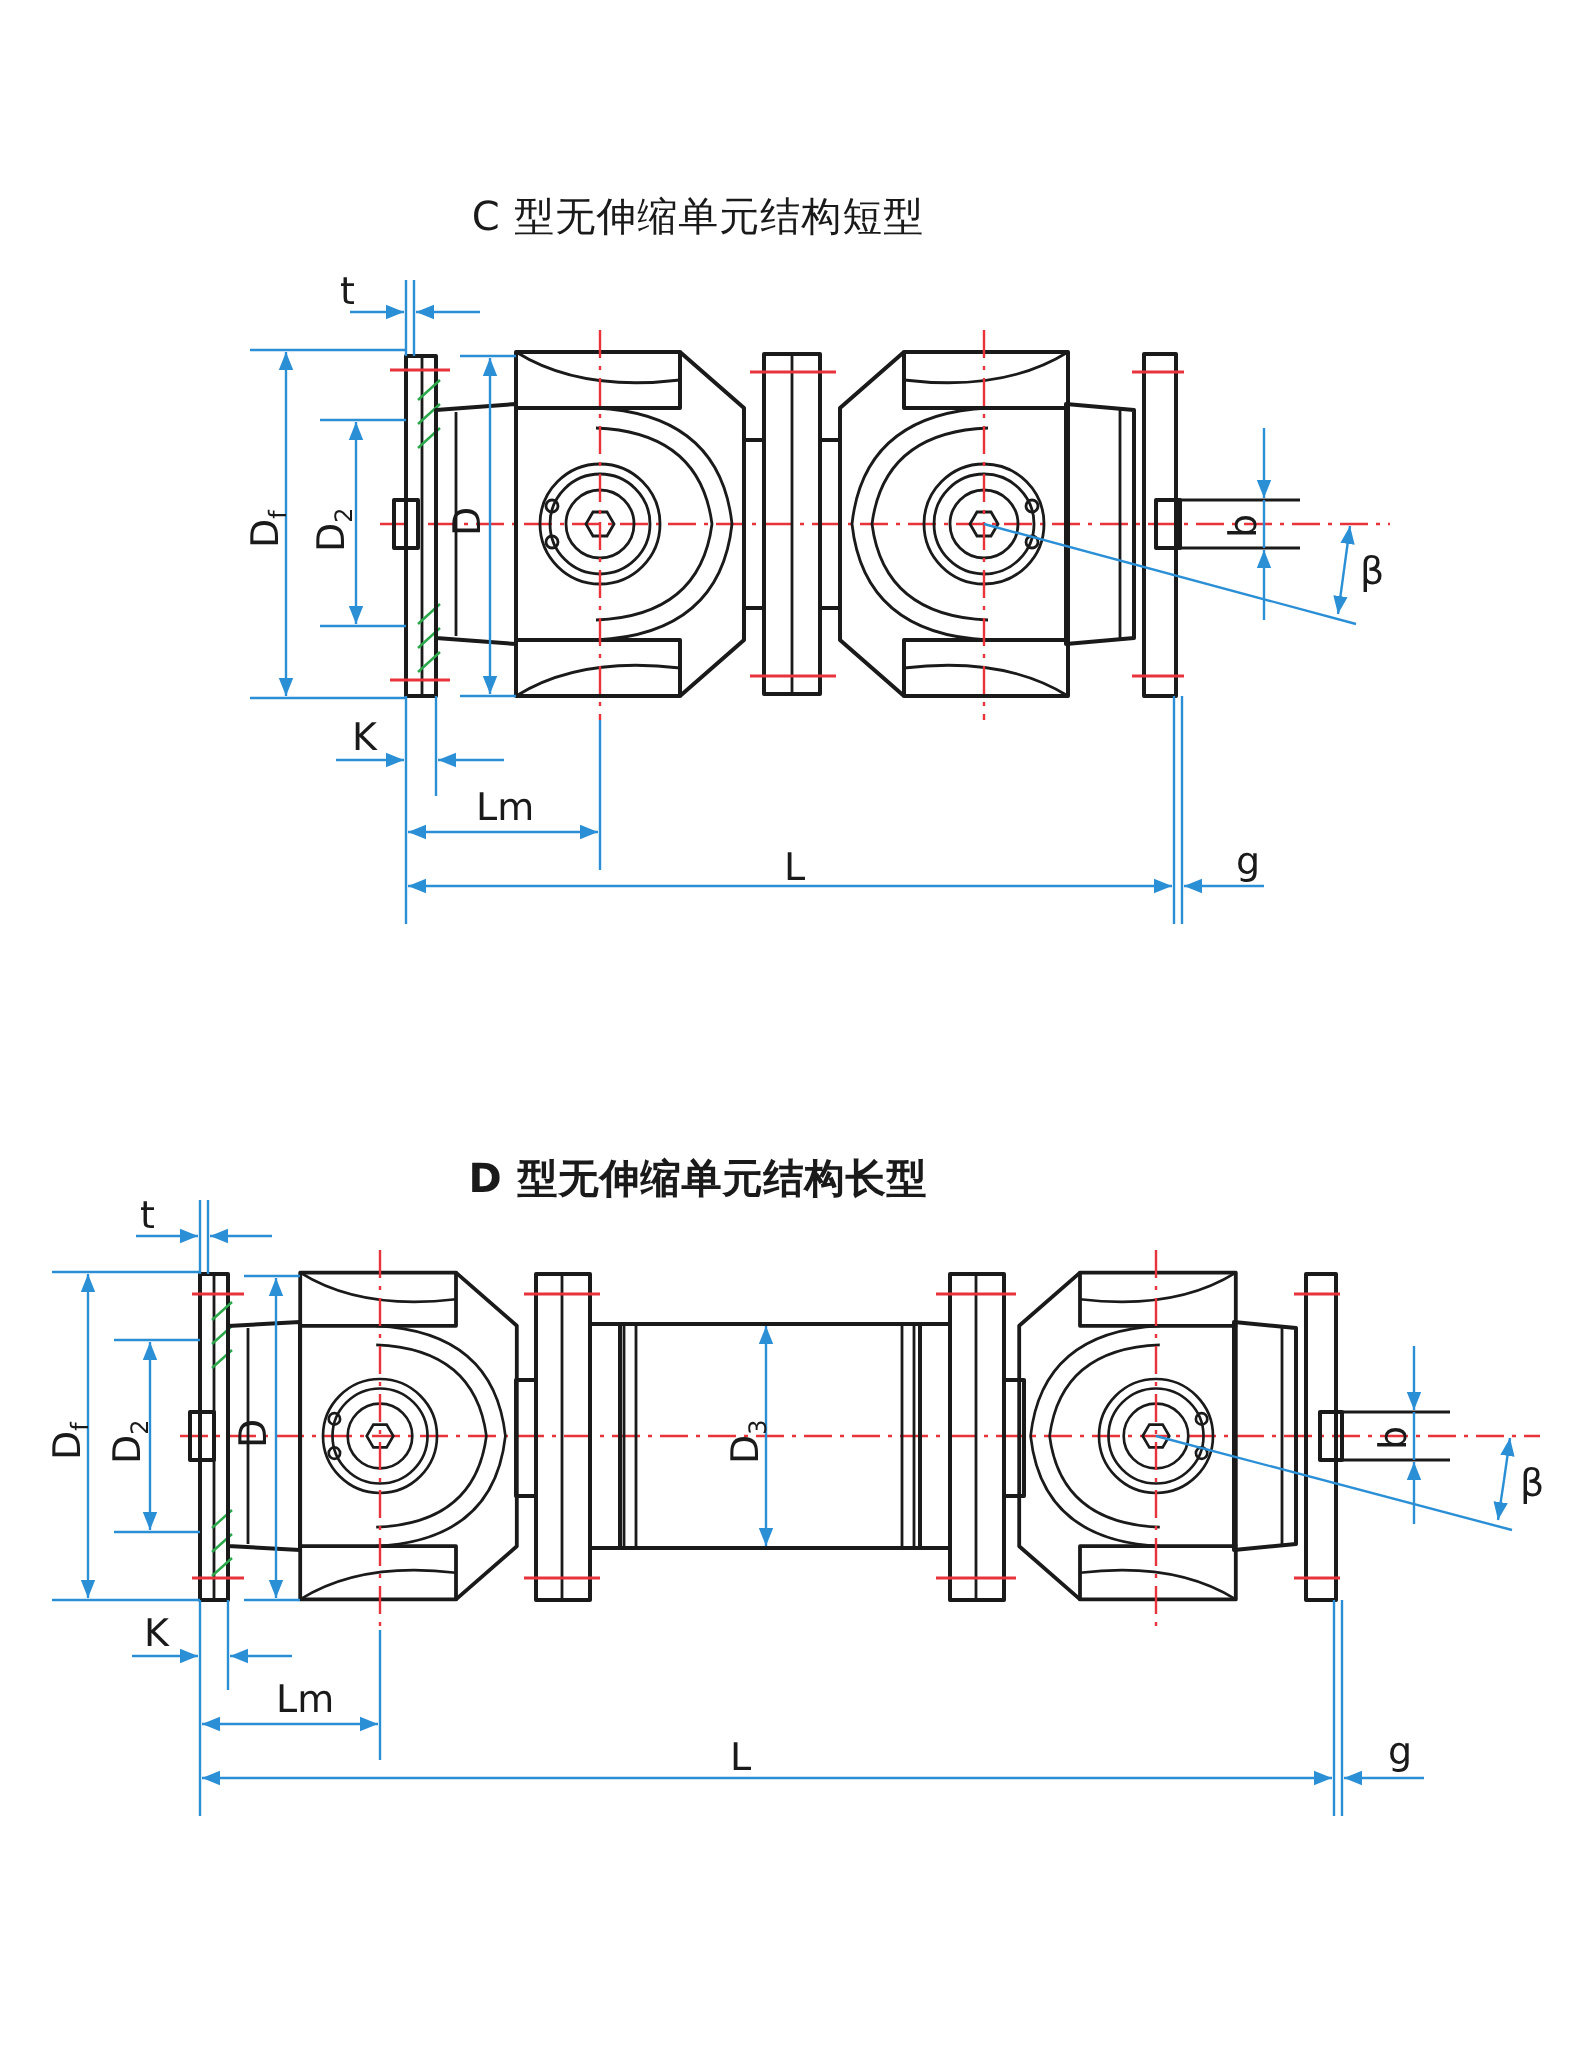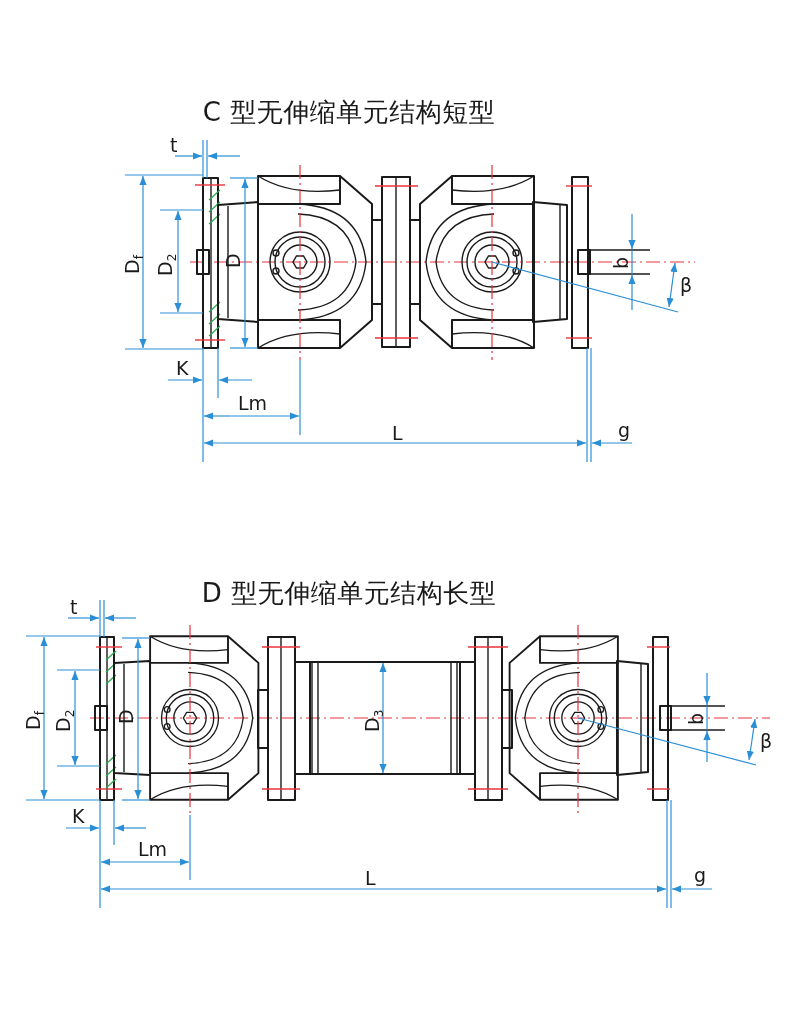--- a/index.html
+++ b/index.html
@@ -1,21 +1,21 @@
 <!DOCTYPE html>
 <html><head>
   <meta charset="utf-8">
   <style>
     html, body { margin: 0; padding: 0; background: #ffffff; }
     body { width: 790px; height: 1025px; position: relative; overflow: hidden;
            font-family: "DejaVu Sans", sans-serif; }
     .title { position: absolute; left: 0; width: 698px; text-align: center;
-             font-size: 26px; color: #1a1a1a; letter-spacing: 0.5px; }
+             font-size: 20px; color: #1a1a1a; letter-spacing: 0.5px; }
     #title-c { top: 95px; }
-    #title-d { top: 576px; }
+    #title-d { top: 576px; font-weight: bold; }
     svg { position: absolute; left: 0; top: 0; }
     .blk { stroke: #1a1a1a; stroke-width: 2; fill: none; stroke-linejoin: round; }
     .blkt { stroke: #1a1a1a; stroke-width: 1.4; fill: none; }
     .cl { stroke: #e8333a; stroke-width: 1.2; fill: none; stroke-dasharray: 14 4 2 4; }
     .rd { stroke: #e8333a; stroke-width: 1.4; fill: none; }
     .dim { stroke: #2b8fd6; stroke-width: 1.2; fill: none; }
     .gr { stroke: #2aa84a; stroke-width: 1.2; fill: none; }
     .lbl { font-family: "DejaVu Sans", sans-serif; font-size: 19px; fill: #1a1a1a; }
     .lbls { font-family: "DejaVu Sans", sans-serif; font-size: 12px; fill: #1a1a1a; }
   </style>

